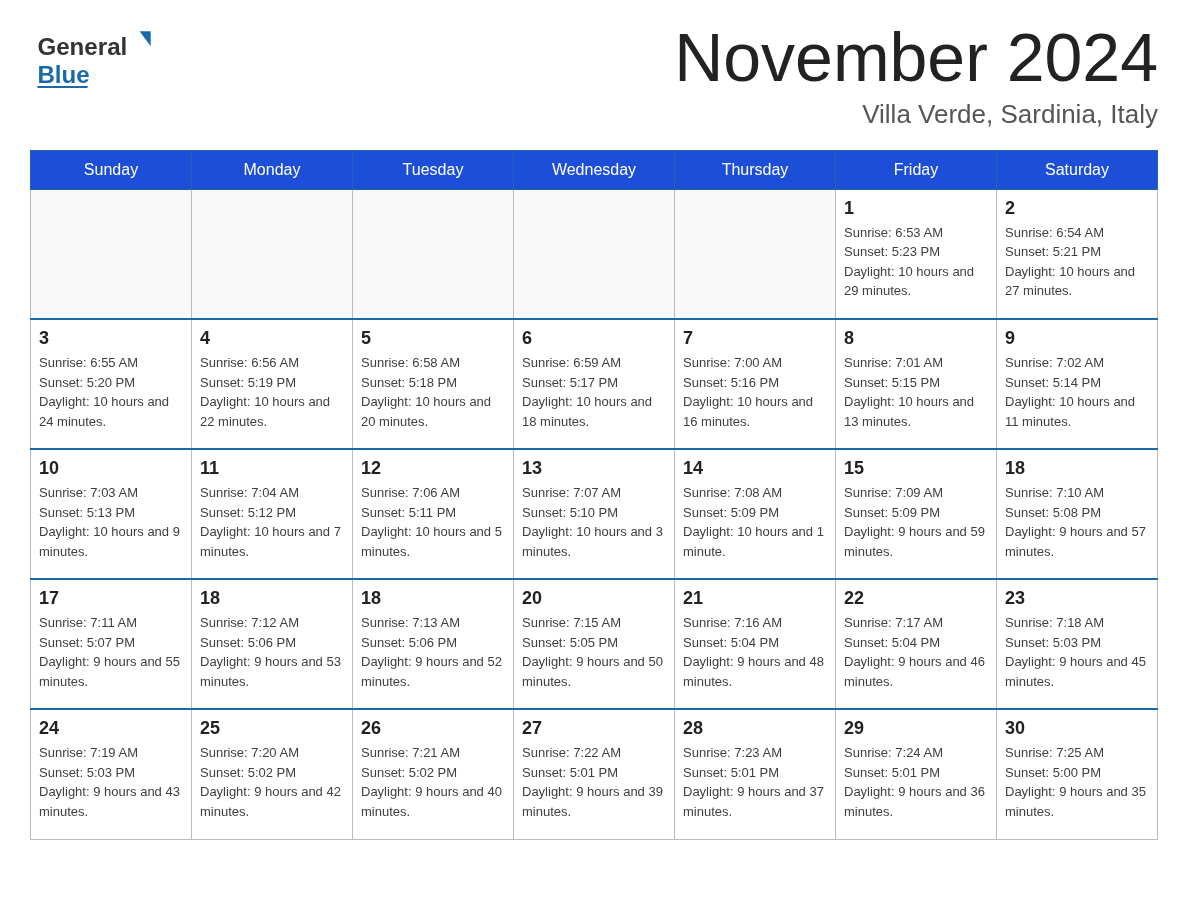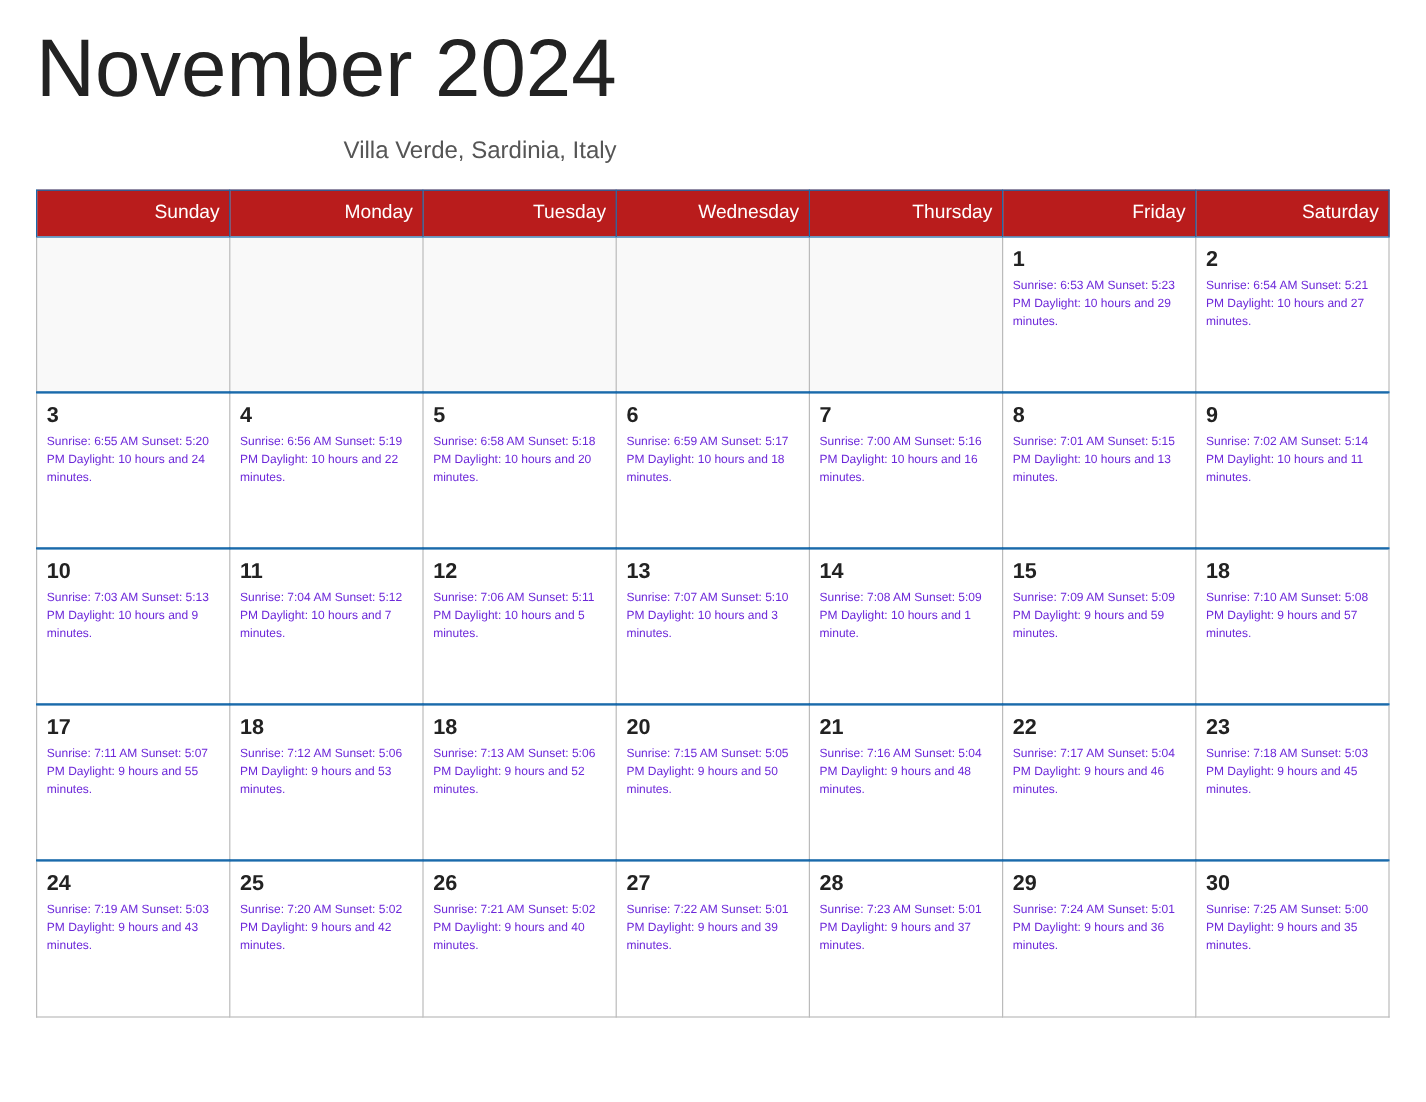--- a/index.html
+++ b/index.html
@@ -25,73 +25,85 @@
     .title-block {
       text-align: right;
     }
     .month-title {
       font-size: 68px;
       font-weight: normal;
       color: #222;
       line-height: 1.1;
     }
     .location {
-      font-size: 20px;
+      font-size: 26px;
       color: #555;
-      margin-top: 20px;
+      margin-top: 4px;
     }
     .calendar {
       width: 100%;
       border-collapse: collapse;
       border: 1px solid #999;
     }
     .calendar th {
-      background-color: #b91c1c;
+      background-color: #1d4ed8;
       color: #fff;
       padding: 10px 8px;
       font-size: 16px;
       font-weight: normal;
-      text-align: right;
+      text-align: center;
       border: 1px solid #1a6aab;
     }
     .calendar td {
       width: calc(100% / 7);
       vertical-align: top;
       padding: 8px;
       border: 1px solid #bbb;
       height: 130px;
     }
     .day-number {
       font-size: 18px;
       font-weight: bold;
       color: #222;
       display: block;
       margin-bottom: 4px;
     }
     .day-info {
-      font-size: 10px;
-      color: #6d28d9;
+      font-size: 13px;
+      color: #404040;
       line-height: 1.5;
     }
     .row-divider {
       border-top: 2px solid #1a6aab;
     }
     .empty-cell {
       background: #f9f9f9;
     }
     
     .logo-svg {
       width: 130px;
       height: 70px;
     }
   </style>
 </head>
 <body>
 
 <div class="header">
+  <div class="logo">
+    <svg class="logo-svg" viewBox="0 0 140 75">
+
+      <text x="8" y="38" font-family="Arial" font-size="26" font-weight="bold" fill="#333">General</text>
+
+      <polygon points="118,12 130,12 130,28" fill="#1a6aab"></polygon>
+
+      <text x="8" y="68" font-family="Arial" font-size="26" font-weight="bold" fill="#1a6aab">Blue</text>
+
+      <line x1="8" y1="72" x2="62" y2="72" stroke="#1a6aab" stroke-width="2"></line>
+    </svg>
+  </div>
   <div class="title-block">
     <div class="month-title">November 2024</div>
     <div class="location">Villa Verde, Sardinia, Italy</div>
   </div>
 </div>
 
 <table class="calendar">
   <thead>
     <tr>
     <th>Sunday</th>

